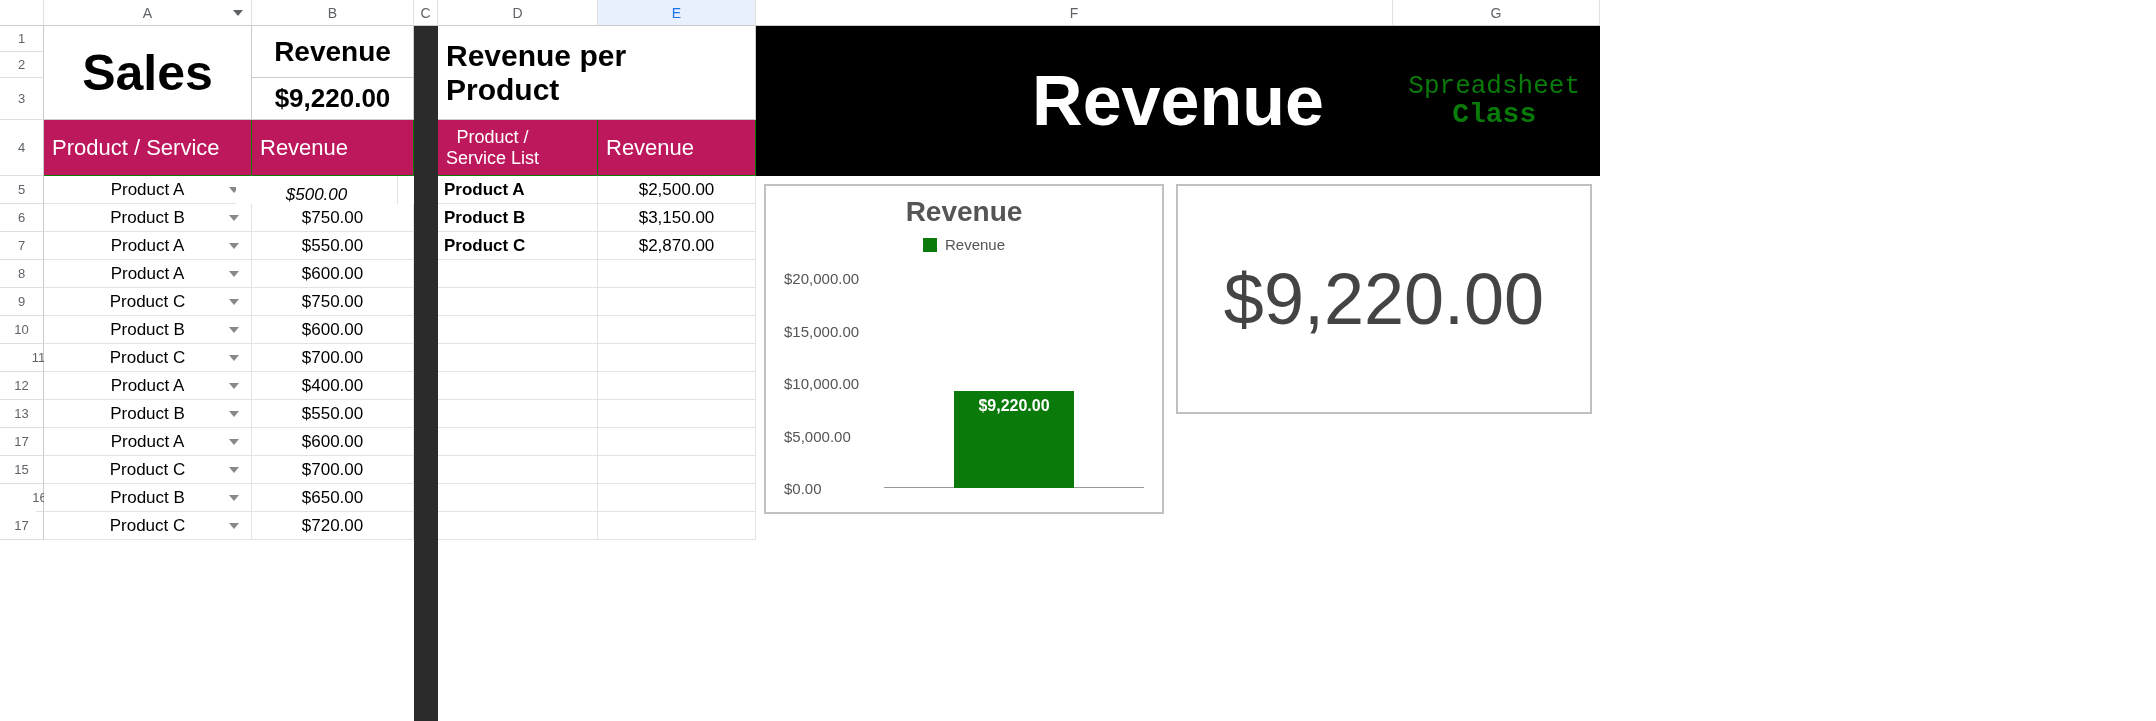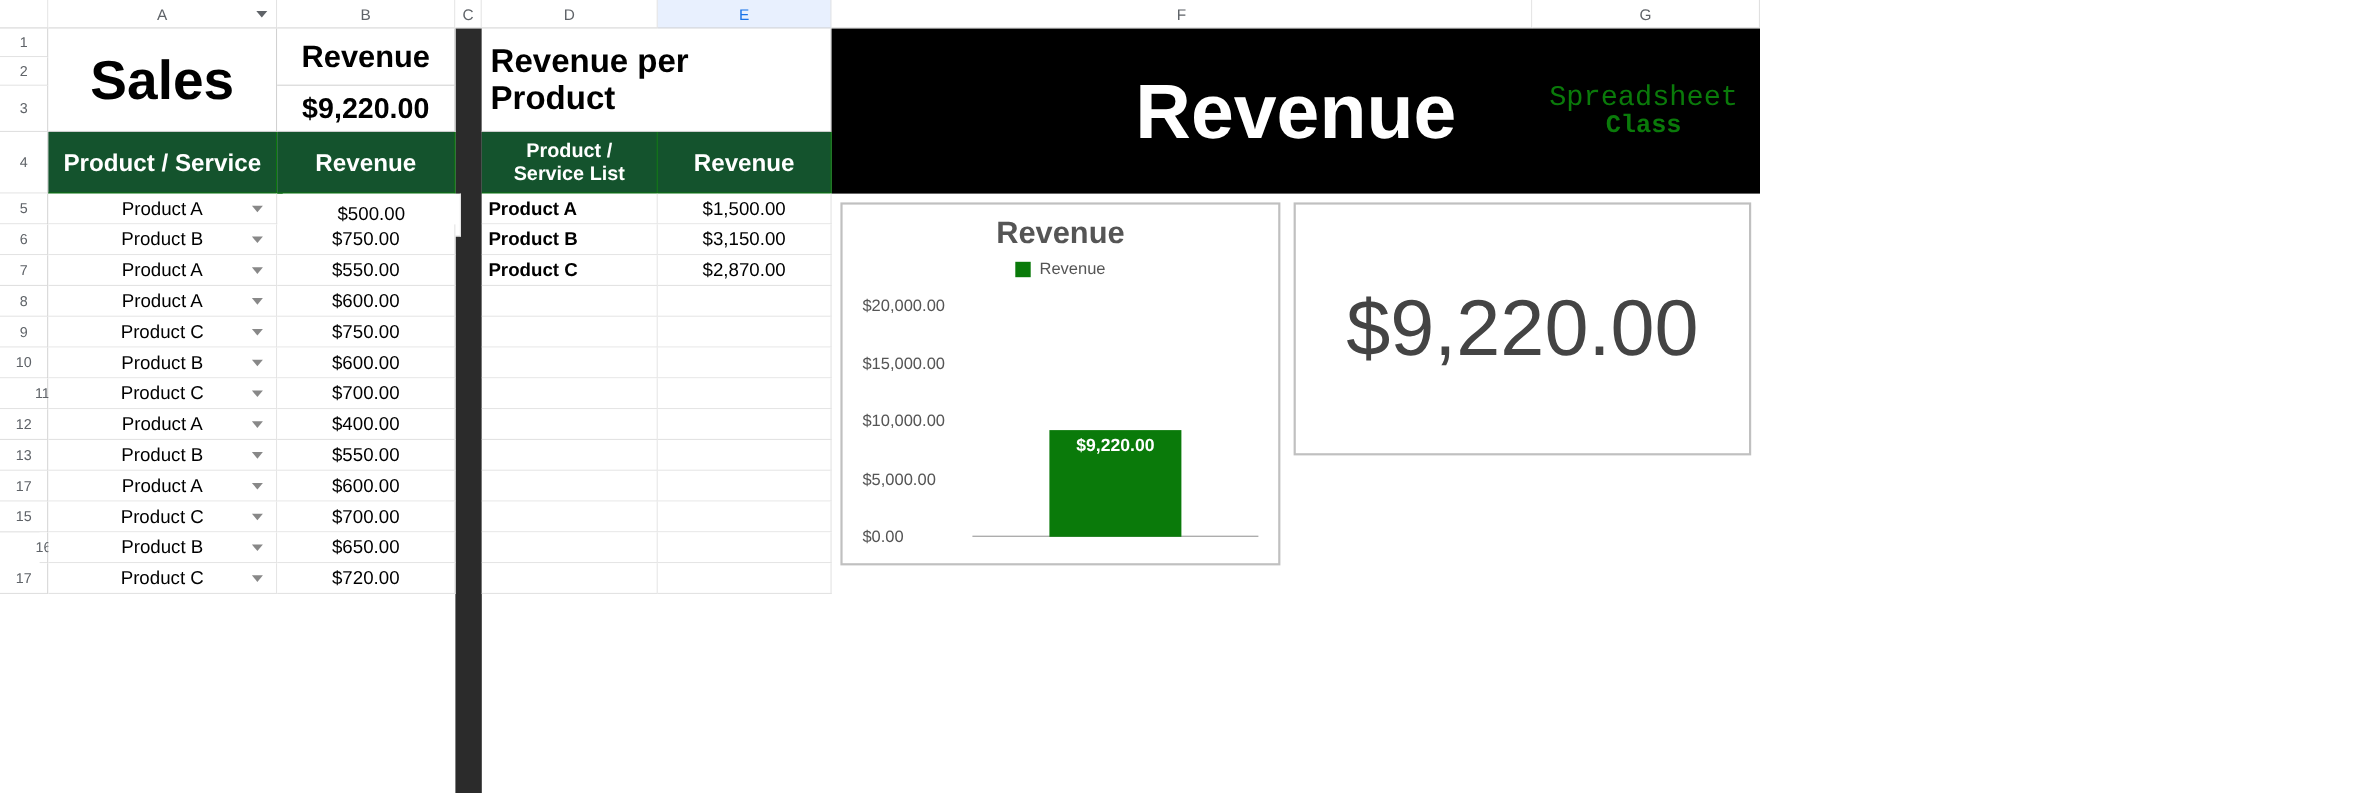--- a/index.html
+++ b/index.html
@@ -61,22 +61,22 @@
     padding:0 8px;
     overflow:hidden;
   }
   .gcell.lead { font-weight:bold; padding-left:6px; }
   .gcell.center{justify-content:center;}
   .gcell.ddc::after{
     content:"";position:absolute;right:12px;top:50%;transform:translateY(-50%);
     width:0;height:0;border-left:5px solid transparent;border-right:5px solid transparent;border-top:6px solid #888;
   }
   .ghdr {
-    background:#14532d;color:#fff;font-weight:bold;
-    justify-content:center;
+    background:#be185d;color:#fff;font-weight:normal;
+    justify-content:flex-start;
     border-right:1px solid #0a7a0a;
     border-bottom:1px solid #0a7a0a;
   }
   .blackC {
     background:#2b2b2b;
     border:none;
   }
   .bigwhite {
     background:#fff;font-weight:bold;justify-content:center;
     border-right:1px solid #ccc;border-bottom:1px solid #ccc;
@@ -187,21 +187,21 @@
     </div>
 
   <div class="gcell bigwhite" style="left:394px;top:0;width:318px;height:94px;font-size:30px;">
       <span>Revenue per Product</span>
     </div>
 
   <div class="gcell" style="left:712px;top:0;width:844px;height:150px;background:#000;border:none;justify-content:center;">
     <span class="title" style="color:#fff;font-size:70px;font-weight:bold;">Revenue</span>
     <div style="position:absolute;right:20px;top:50%;transform:translateY(-50%);text-align:center;font-family:'Courier New',monospace;line-height:1.05;">
       <div style="color:#0a7a0a;font-size:26px;">Spreadsheet</div>
-      <div style="color:#0a7a0a;font-size:23px;font-weight:bold;">Class</div>
+      <div style="color:#0a7a0a;font-size:28px;font-weight:bold;">Class</div>
     </div>
   </div>
 
   <div class="gcell ghdr" style="left:0;top:94px;width:208px;height:56px;font-size:22px;">
       <span>Product / Service</span>
     </div>
   <div class="gcell ghdr" style="left:208px;top:94px;width:162px;height:56px;font-size:22px;">
       <span>Revenue</span>
     </div>
   <div class="gcell ghdr" style="left:394px;top:94px;width:160px;height:56px;font-size:18px;white-space:pre-line;text-align:center;line-height:1.15;"><span>Product /
@@ -226,21 +226,21 @@
         <div class="bar" style="left: 170px; width: 120px; bottom: 0px; height: 96.81px;"></div>
         <div class="barlabel" style="left: 170px; width: 120px; bottom: 72.81px;">$9,220.00</div>
       </div>
   </div>
 
   <div class="totbox" style="left:1132px;top:158px;width:416px;height:230px;">
     <div class="tv">$9,220.00</div>
   </div>
 
 <div class="gcell center ddc" style="left: 0px; top: 150px; width: 208px; height: 28px;">Product A</div>
-    <div class="gcell center" style="left: 213px; top: 150px; width: 162px; height: 39px;">$500.00</div>
+    <div class="gcell center" style="left: 192px; top: 150px; width: 162px; height: 39px; font-style: italic;">$500.00</div>
     <div class="gcell center ddc" style="left: 0px; top: 178px; width: 208px; height: 28px;">Product B</div>
     <div class="gcell center" style="left: 208px; top: 178px; width: 162px; height: 28px;">$750.00</div>
     <div class="gcell center ddc" style="left: 0px; top: 206px; width: 208px; height: 28px;">Product A</div>
     <div class="gcell center" style="left: 208px; top: 206px; width: 162px; height: 28px;">$550.00</div>
     <div class="gcell center ddc" style="left: 0px; top: 234px; width: 208px; height: 28px;">Product A</div>
     <div class="gcell center" style="left: 208px; top: 234px; width: 162px; height: 28px;">$600.00</div>
     <div class="gcell center ddc" style="left: 0px; top: 262px; width: 208px; height: 28px;">Product C</div>
     <div class="gcell center" style="left: 208px; top: 262px; width: 162px; height: 28px;">$750.00</div>
     <div class="gcell center ddc" style="left: 0px; top: 290px; width: 208px; height: 28px;">Product B</div>
     <div class="gcell center" style="left: 208px; top: 290px; width: 162px; height: 28px;">$600.00</div>
@@ -252,21 +252,21 @@
     <div class="gcell center" style="left: 208px; top: 374px; width: 162px; height: 28px;">$550.00</div>
     <div class="gcell center ddc" style="left: 0px; top: 402px; width: 208px; height: 28px;">Product A</div>
     <div class="gcell center" style="left: 208px; top: 402px; width: 162px; height: 28px;">$600.00</div>
     <div class="gcell center ddc" style="left: 0px; top: 430px; width: 208px; height: 28px;">Product C</div>
     <div class="gcell center" style="left: 208px; top: 430px; width: 162px; height: 28px;">$700.00</div>
     <div class="gcell center ddc" style="left: 0px; top: 458px; width: 208px; height: 28px;">Product B</div>
     <div class="gcell center" style="left: 208px; top: 458px; width: 162px; height: 28px;">$650.00</div>
     <div class="gcell center ddc" style="left: 0px; top: 486px; width: 208px; height: 28px;">Product C</div>
     <div class="gcell center" style="left: 208px; top: 486px; width: 162px; height: 28px;">$720.00</div>
     <div class="gcell lead" style="left: 394px; top: 150px; width: 160px; height: 28px;">Product A</div>
-    <div class="gcell center" style="left: 554px; top: 150px; width: 158px; height: 28px;">$1,500.00</div>
+    <div class="gcell center" style="left: 554px; top: 150px; width: 158px; height: 28px;">$2,500.00</div>
     <div class="gcell lead" style="left: 394px; top: 178px; width: 160px; height: 28px;">Product B</div>
     <div class="gcell center" style="left: 554px; top: 178px; width: 158px; height: 28px;">$3,150.00</div>
     <div class="gcell lead" style="left: 394px; top: 206px; width: 160px; height: 28px;">Product C</div>
     <div class="gcell center" style="left: 554px; top: 206px; width: 158px; height: 28px;">$2,870.00</div>
     <div class="gcell lead" style="left: 394px; top: 234px; width: 160px; height: 28px;"></div>
     <div class="gcell center" style="left: 554px; top: 234px; width: 158px; height: 28px;"></div>
     <div class="gcell lead" style="left: 394px; top: 262px; width: 160px; height: 28px;"></div>
     <div class="gcell center" style="left: 554px; top: 262px; width: 158px; height: 28px;"></div>
     <div class="gcell lead" style="left: 394px; top: 290px; width: 160px; height: 28px;"></div>
     <div class="gcell center" style="left: 554px; top: 290px; width: 158px; height: 28px;"></div>

